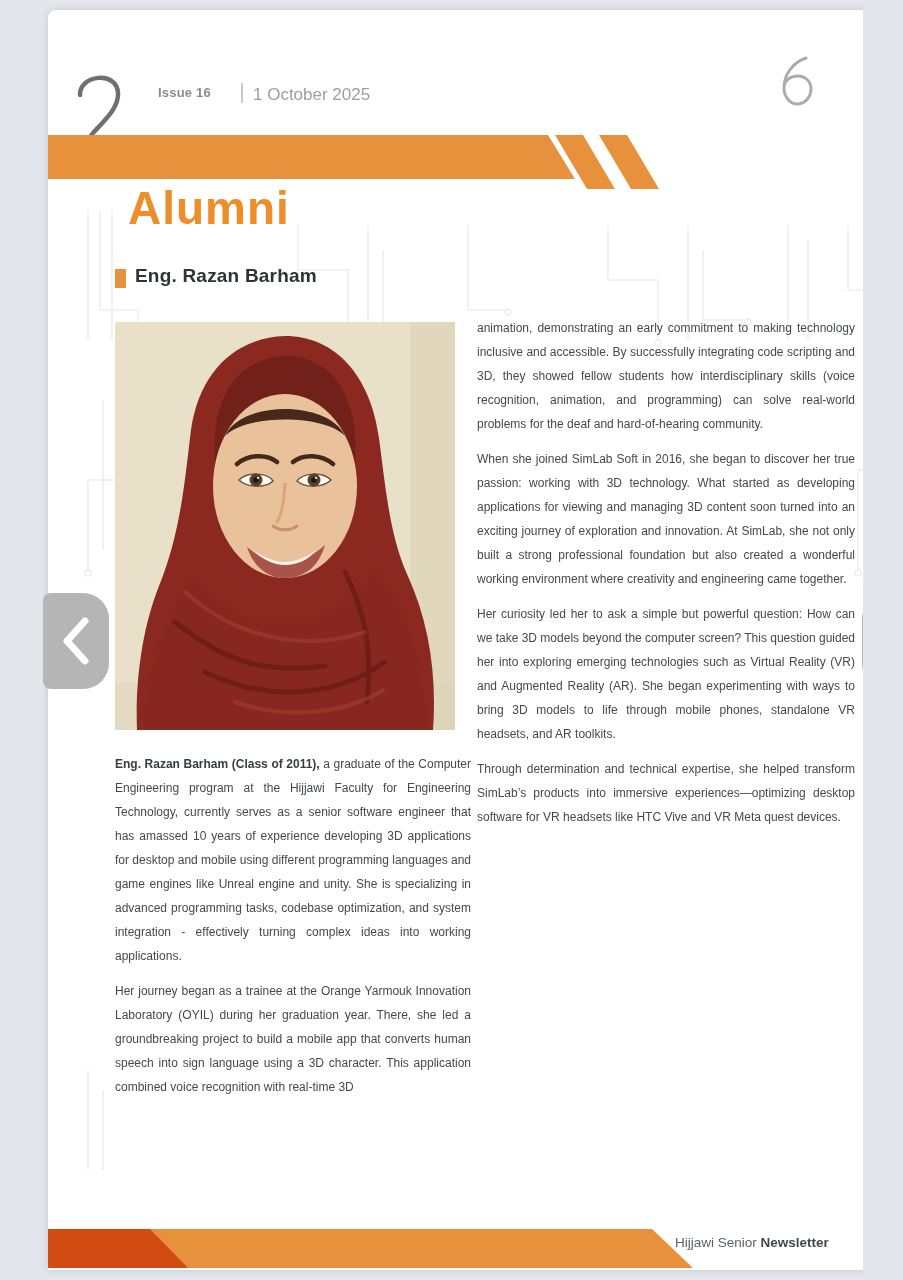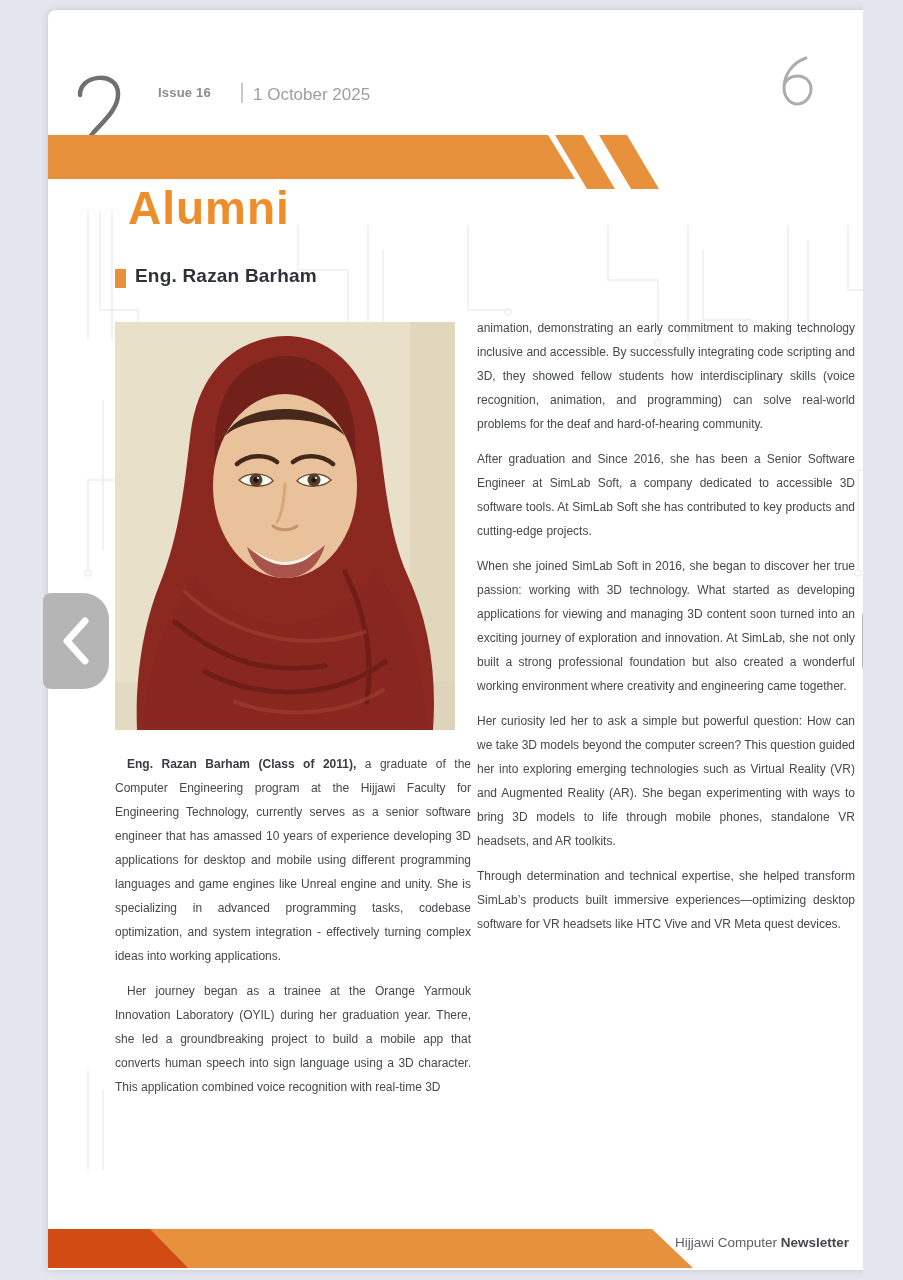--- a/index.html
+++ b/index.html
@@ -22,21 +22,21 @@
 
   .section-square { position:absolute; left:75px; top:269px; width:11px; height:19px; background:#E8913D; }
   .section-heading { position:absolute; left:95px; top:265px; font-size:19px; font-weight:bold; color:#2F3236; letter-spacing:.2px;text-align:right; }
 
   .photo-svg { position:absolute; left:75px; top:322px; }
 
   .col { position:absolute; font-size:12px; line-height:24px; color:#45484C; text-align:justify; }
   .col-left  { left:75px;  top:752px; width:356px; }
   .col-right { left:437px; top:316px; width:378px; }
   .col p { margin-bottom:11px; }
-  .lead-bold { font-weight:bold; color:#393C40;margin-left:12px; }
+  .lead-bold { font-weight:bold; color:#393C40; }
 
   .nav-btn { position:absolute; top:593px; height:96px; background:#b5b5b5; border:none; cursor:pointer;
              display:flex; align-items:center; justify-content:center; padding:0; }
   .nav-prev { left:3px;  width:66px; border-radius:8px 26px 26px 8px; }
   .nav-next { left:822px; width:78px; border-radius:26px 8px 8px 26px; }
 
   .footer-svg { position:absolute; left:8px; top:1229px; }
   .footer-text { position:absolute; left:635px; top:1235px; font-size:13.5px; color:#5B5F66; }
   .footer-text b { color:#43474C; }
 </style>
@@ -115,35 +115,34 @@
     <path d="M70,270 C120,316 190,330 250,310 M120,380 C170,398 230,392 268,368" stroke="#A84434" stroke-width="4" fill="none" opacity="0.5" stroke-linecap="round"></path>
   </svg>
 
   <div class="col col-left">
     <p><span class="lead-bold">Eng. Razan Barham (Class of 2011),</span><span> a graduate of the Computer Engineering program at the Hijjawi Faculty for Engineering Technology, currently serves as a senior software engineer that has amassed 10 years of experience developing 3D applications for desktop and mobile using different programming languages and game engines like Unreal engine and unity. She is specializing in advanced programming tasks, codebase optimization, and system integration - effectively turning complex ideas into working applications.</span></p>
     <p><span class="lead-bold"></span><span>Her journey began as a trainee at the Orange Yarmouk Innovation Laboratory (OYIL) during her graduation year. There, she led a groundbreaking project to build a mobile app that converts human speech into sign language using a 3D character. This application combined voice recognition with real-time 3D</span></p>
   </div>
 
   <div class="col col-right">
     <p>animation, demonstrating an early commitment to making technology inclusive and accessible. By successfully integrating code scripting and 3D, they showed fellow students how interdisciplinary skills (voice recognition, animation, and programming) can solve real-world problems for the deaf and hard-of-hearing community.</p>
-    <p>After graduation and Since 2016, she has been a Senior Software Engineer at SimLab Soft, a company dedicated to accessible 3D software tools. At SimLab Soft she has contributed to key products and cutting-edge projects.</p>
     <p>When she joined SimLab Soft in 2016, she began to discover her true passion: working with 3D technology. What started as developing applications for viewing and managing 3D content soon turned into an exciting journey of exploration and innovation. At SimLab, she not only built a strong professional foundation but also created a wonderful working environment where creativity and engineering came together.</p>
     <p>Her curiosity led her to ask a simple but powerful question: How can we take 3D models beyond the computer screen? This question guided her into exploring emerging technologies such as Virtual Reality (VR) and Augmented Reality (AR). She began experimenting with ways to bring 3D models to life through mobile phones, standalone VR headsets, and AR toolkits.</p>
-    <p>Through determination and technical expertise, she helped transform SimLab’s products built immersive experiences—optimizing desktop software for VR headsets like HTC Vive and VR Meta quest devices.</p>
+    <p>Through determination and technical expertise, she helped transform SimLab’s products into immersive experiences—optimizing desktop software for VR headsets like HTC Vive and VR Meta quest devices.</p>
   </div>
 
   <button class="nav-btn nav-prev">
     <svg width="34" height="56" viewBox="0 0 34 56" fill="none" stroke="#ffffff" stroke-width="7" stroke-linecap="round" stroke-linejoin="round">
       <polyline points="26,8 8,28 26,48"></polyline>
     </svg>
   </button>
   <button class="nav-btn nav-next">
     <svg width="34" height="56" viewBox="0 0 34 56" fill="none" stroke="#ffffff" stroke-width="7" stroke-linecap="round" stroke-linejoin="round">
       <polyline points="8,8 26,28 8,48"></polyline>
     </svg>
   </button>
 
   <svg class="footer-svg" width="650" height="39" viewBox="0 0 650 39">
     <polygon points="0,0 604,0 645,39 0,39" fill="#E8913D"></polygon>
     <polygon points="0,0 102,0 140,39 0,39" fill="#D24B12"></polygon>
   </svg>
-  <div class="footer-text"><span>Hijjawi Computer </span><b>Newsletter</b></div>
+  <div class="footer-text"><span>Hijjawi Senior </span><b>Newsletter</b></div>
 </div>
 
 </body></html>

